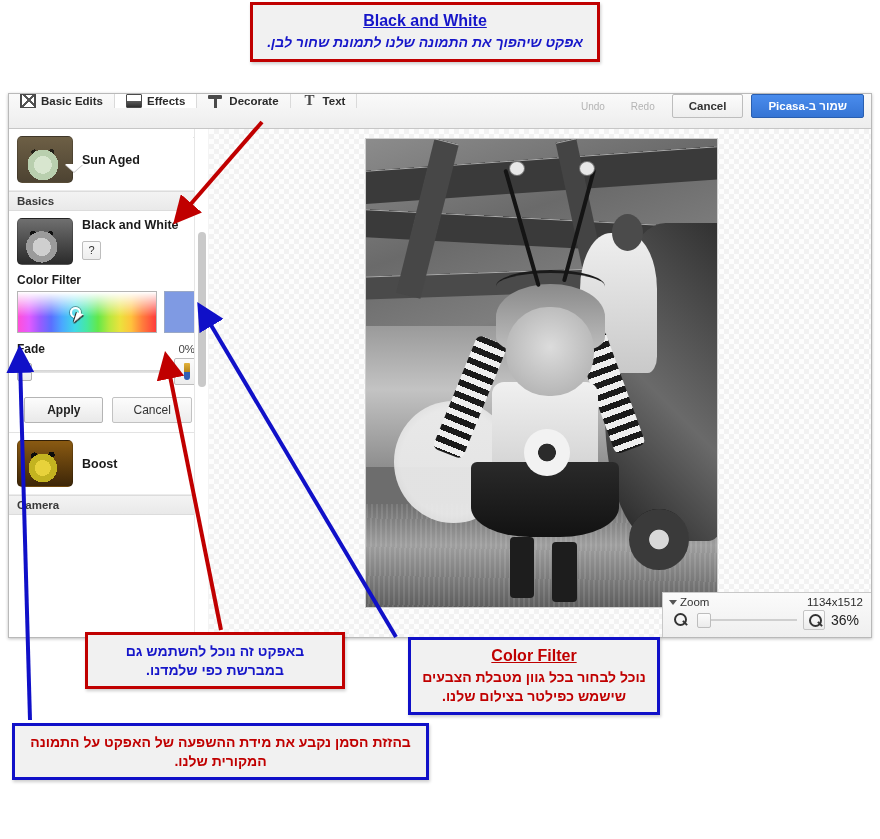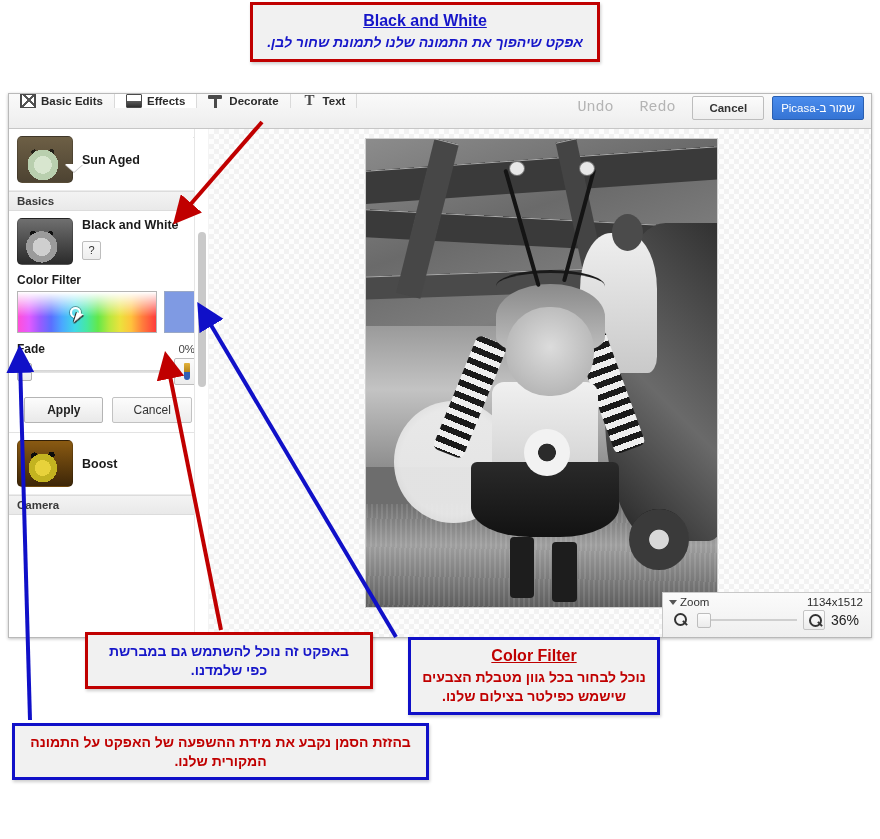--- a/index.html
+++ b/index.html
@@ -100,43 +100,42 @@
   }
 
   #toolbar-right {
     margin-left: auto;
     display: flex;
     align-items: center;
     gap: 8px;
     padding-right: 9px;
   }
   .flat-btn {
-    font-size: 15px;
+    font-size: 10px;
     color: #b4b4b4;
     padding: 5px 9px;
     cursor: default;
     background: transparent;
     border: none;
-    font-family: Liberation Mono, monospace;
   }
   .box-btn {
     font-size: 11.5px;
     font-weight: bold;
     color: #333;
     padding: 5px 16px;
     background: linear-gradient(#fcfcfc,#eeeeee);
     border: 1px solid #bdbdbd;
     border-radius: 2px;
     cursor: pointer;
   }
   .blue-btn {
     font-size: 11.5px;
-    font-weight: normal;
+    font-weight: bold;
     color: #fff;
-    padding: 5px 8px;
+    padding: 5px 16px;
     background: linear-gradient(#4a8ced,#3574d4);
     border: 1px solid #2a5fb0;
     border-radius: 2px;
     cursor: pointer;
     direction: rtl;
   }
 
   
   #effects-panel {
     position: absolute;
@@ -526,21 +525,21 @@
   .co-body {
     font-size: 14px;
     font-weight: bold;
     line-height: 1.33;
     direction: rtl;
   }
   .co-body.blue-b { color: #1616c9; font-style: italic; }
   .co-body.red-b  { color: #c00000; }
 
   #co-bw       { left: 250px; top: 2px;   width: 350px; }
-  #co-brush    { left: 85px;  top: 632px; width: 288px; }
+  #co-brush    { left: 85px;  top: 632px; width: 260px; }
   #co-colorfilter { left: 408px; top: 637px; width: 252px; }
   #co-fade     { left: 12px;  top: 723px; width: 417px; }
 
   
   #arrows {
     position: absolute;
     left: 0; top: 0;
     width: 880px; height: 839px;
     pointer-events: none;
     z-index: 70;

